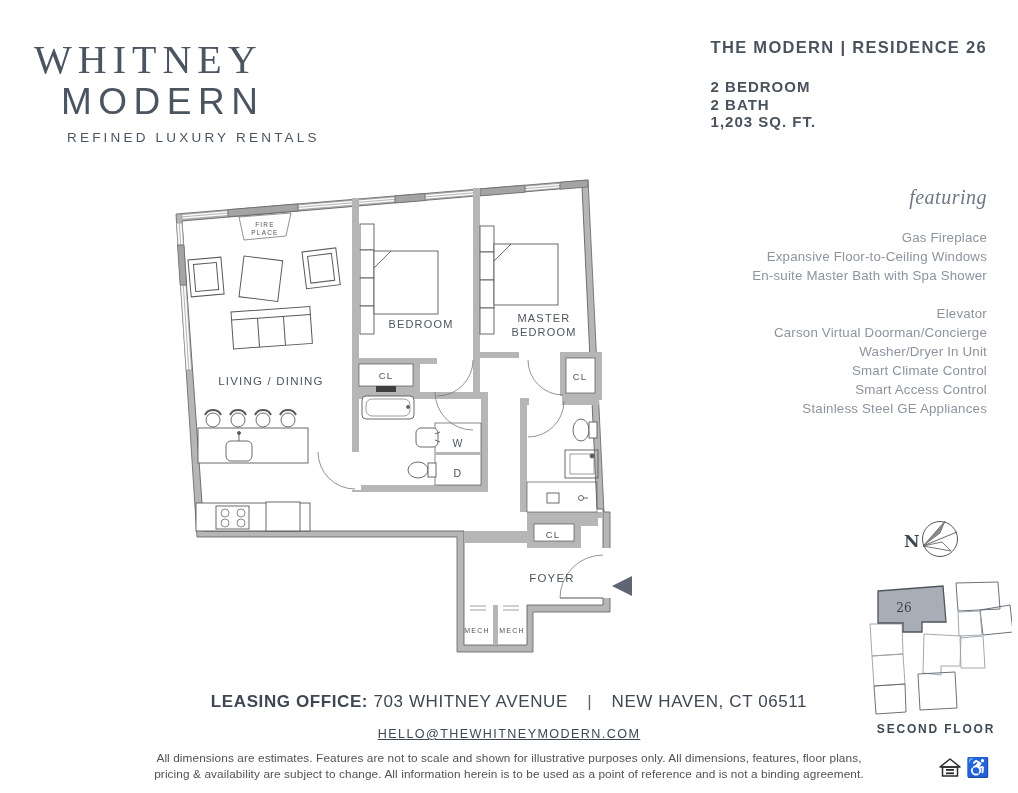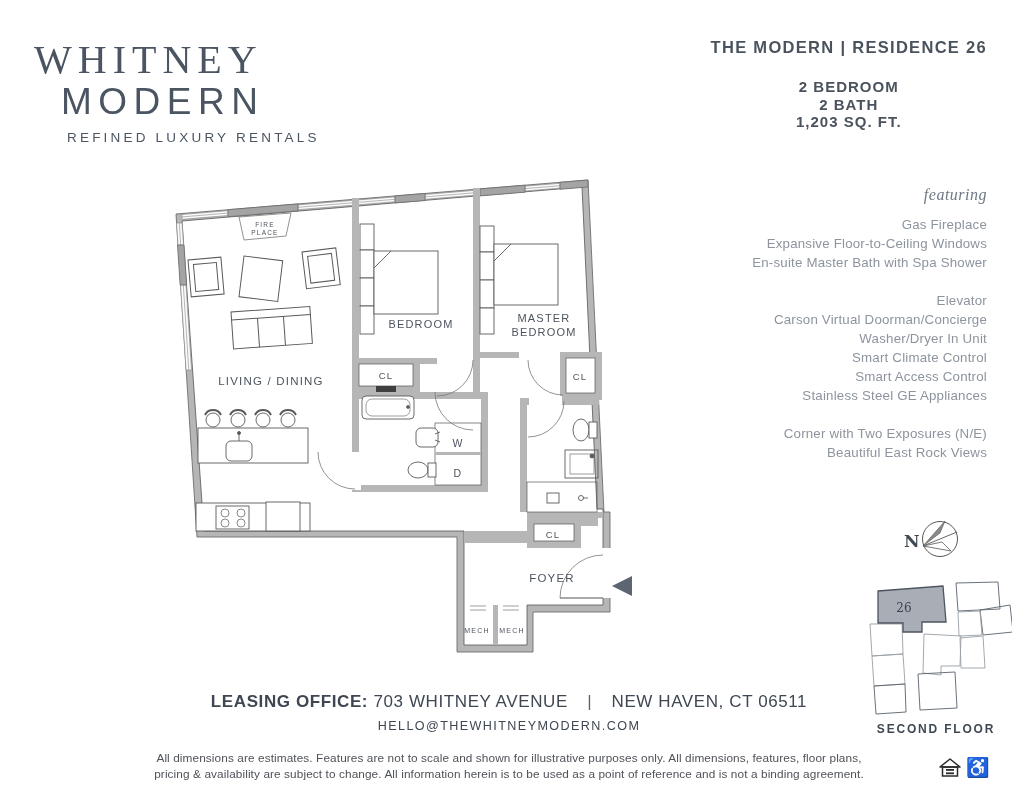--- a/index.html
+++ b/index.html
@@ -4,39 +4,39 @@
 <style>
   html,body{margin:0;padding:0;background:#ffffff;}
   #page{position:relative;width:1018px;height:793px;background:#fff;overflow:hidden;
         font-family:"Liberation Sans",sans-serif;color:#4a535e;border-radius:10px;}
   
   #brand{position:absolute;left:34px;top:36px;color:#4b5562;}
   #brand .l1{font-family:"Liberation Serif",serif;font-size:40px;letter-spacing:6px;font-weight:400;}
   #brand .l2{font-size:37px;letter-spacing:6.5px;font-weight:400;margin-left:27px;margin-top:-2px;}
   #brand .l3{font-size:13.5px;letter-spacing:3.2px;font-weight:500;margin-left:33px;margin-top:7px;}
   
-  #hdr{position:absolute;right:31px;top:38px;text-align:center;color:#4a535d;}
+  #hdr{position:absolute;right:31px;top:38px;text-align:left;color:#4a535d;}
   #hdr .title{font-size:16.5px;font-weight:700;letter-spacing:1.3px;}
   #hdr .specs{margin-top:21px;font-size:15px;font-weight:700;letter-spacing:1px;line-height:17.5px;}
   
   #feat{position:absolute;right:31px;top:186px;text-align:right;}
-  #feat .fh{font-family:"Liberation Serif",serif;font-style:italic;font-size:16px;color:#6e7884;margin-bottom:11px;letter-spacing:.5px;}
+  #feat .fh{font-family:"Liberation Serif",serif;font-style:italic;font-size:20px;color:#6e7884;margin-bottom:19px;letter-spacing:.5px;}
   #feat .grp{margin-bottom:19px;}
   #feat .ln{font-size:13.3px;line-height:19px;color:#8d949e;letter-spacing:.2px;}
   
   .plab{font-family:"Liberation Sans",sans-serif;fill:#4c545e;font-weight:500;letter-spacing:1.2px;}
   
   #floorcap{position:absolute;left:836px;top:722px;width:200px;text-align:center;
             font-size:12px;letter-spacing:1.8px;font-weight:600;color:#3f4954;}
   
   #leasing{position:absolute;left:149px;top:692px;width:720px;text-align:center;color:#3e4752;}
   #leasing .l1{font-size:17px;letter-spacing:.6px;font-weight:500;}
   #leasing .l1 b{font-weight:700;}
   #leasing .sep{margin:0 14px;color:#5a636e;font-weight:400;}
-  #leasing .l2{margin-top:7px;font-size:12.6px;letter-spacing:1.4px;font-weight:500;}
+  #leasing .l2{margin-top:15px;font-size:12.6px;letter-spacing:1.4px;font-weight:500;text-decoration:underline;}
   
   #disc{position:absolute;left:89px;top:751px;width:840px;text-align:center;
         font-size:11.8px;line-height:15.5px;color:#4e5258;font-weight:400;letter-spacing:.1px;}
   
   #ficons{position:absolute;right:28px;top:757px;display:flex;align-items:center;gap:5px;}
   #ficons .wc{font-size:19px;color:#222;line-height:22px;}
 </style>
 </head>
 <body>
 
@@ -64,24 +64,20 @@
       <div class="ln">Expansive Floor-to-Ceiling Windows</div>
       <div class="ln">En-suite Master Bath with Spa Shower</div>
     </div>
     <div class="grp">
       <div class="ln">Elevator</div>
       <div class="ln">Carson Virtual Doorman/Concierge</div>
       <div class="ln">Washer/Dryer In Unit</div>
       <div class="ln">Smart Climate Control</div>
       <div class="ln">Smart Access Control</div>
       <div class="ln">Stainless Steel GE Appliances</div>
-    </div>
-    <div class="grp">
-      <div class="ln">Corner with Two Exposures (N/E)</div>
-      <div class="ln">Beautiful East Rock Views</div>
     </div>
   </div>
 
   <svg style="position:absolute;left:140px;top:160px;" width="530" height="510" viewBox="0 0 530 510">
     <g>
       <path d="M36,54 L448,20 L464,352 L470,352 L470,452 L393,452 L393,492 L317,492 L317,377 L57,377 Z" fill="#b6b6b6" stroke="#6e6e6e" stroke-width="0.9"></path>
       <path d="M42,61 L442,27 L457,349 L463,349 L463,445 L387,445 L387,485 L324,485 L324,371 L64,371 Z" fill="#ffffff" stroke="#555" stroke-width="0.8"></path>
     </g>
 
     <g stroke="#888" stroke-width="0.6" fill="#fbfbfb">

